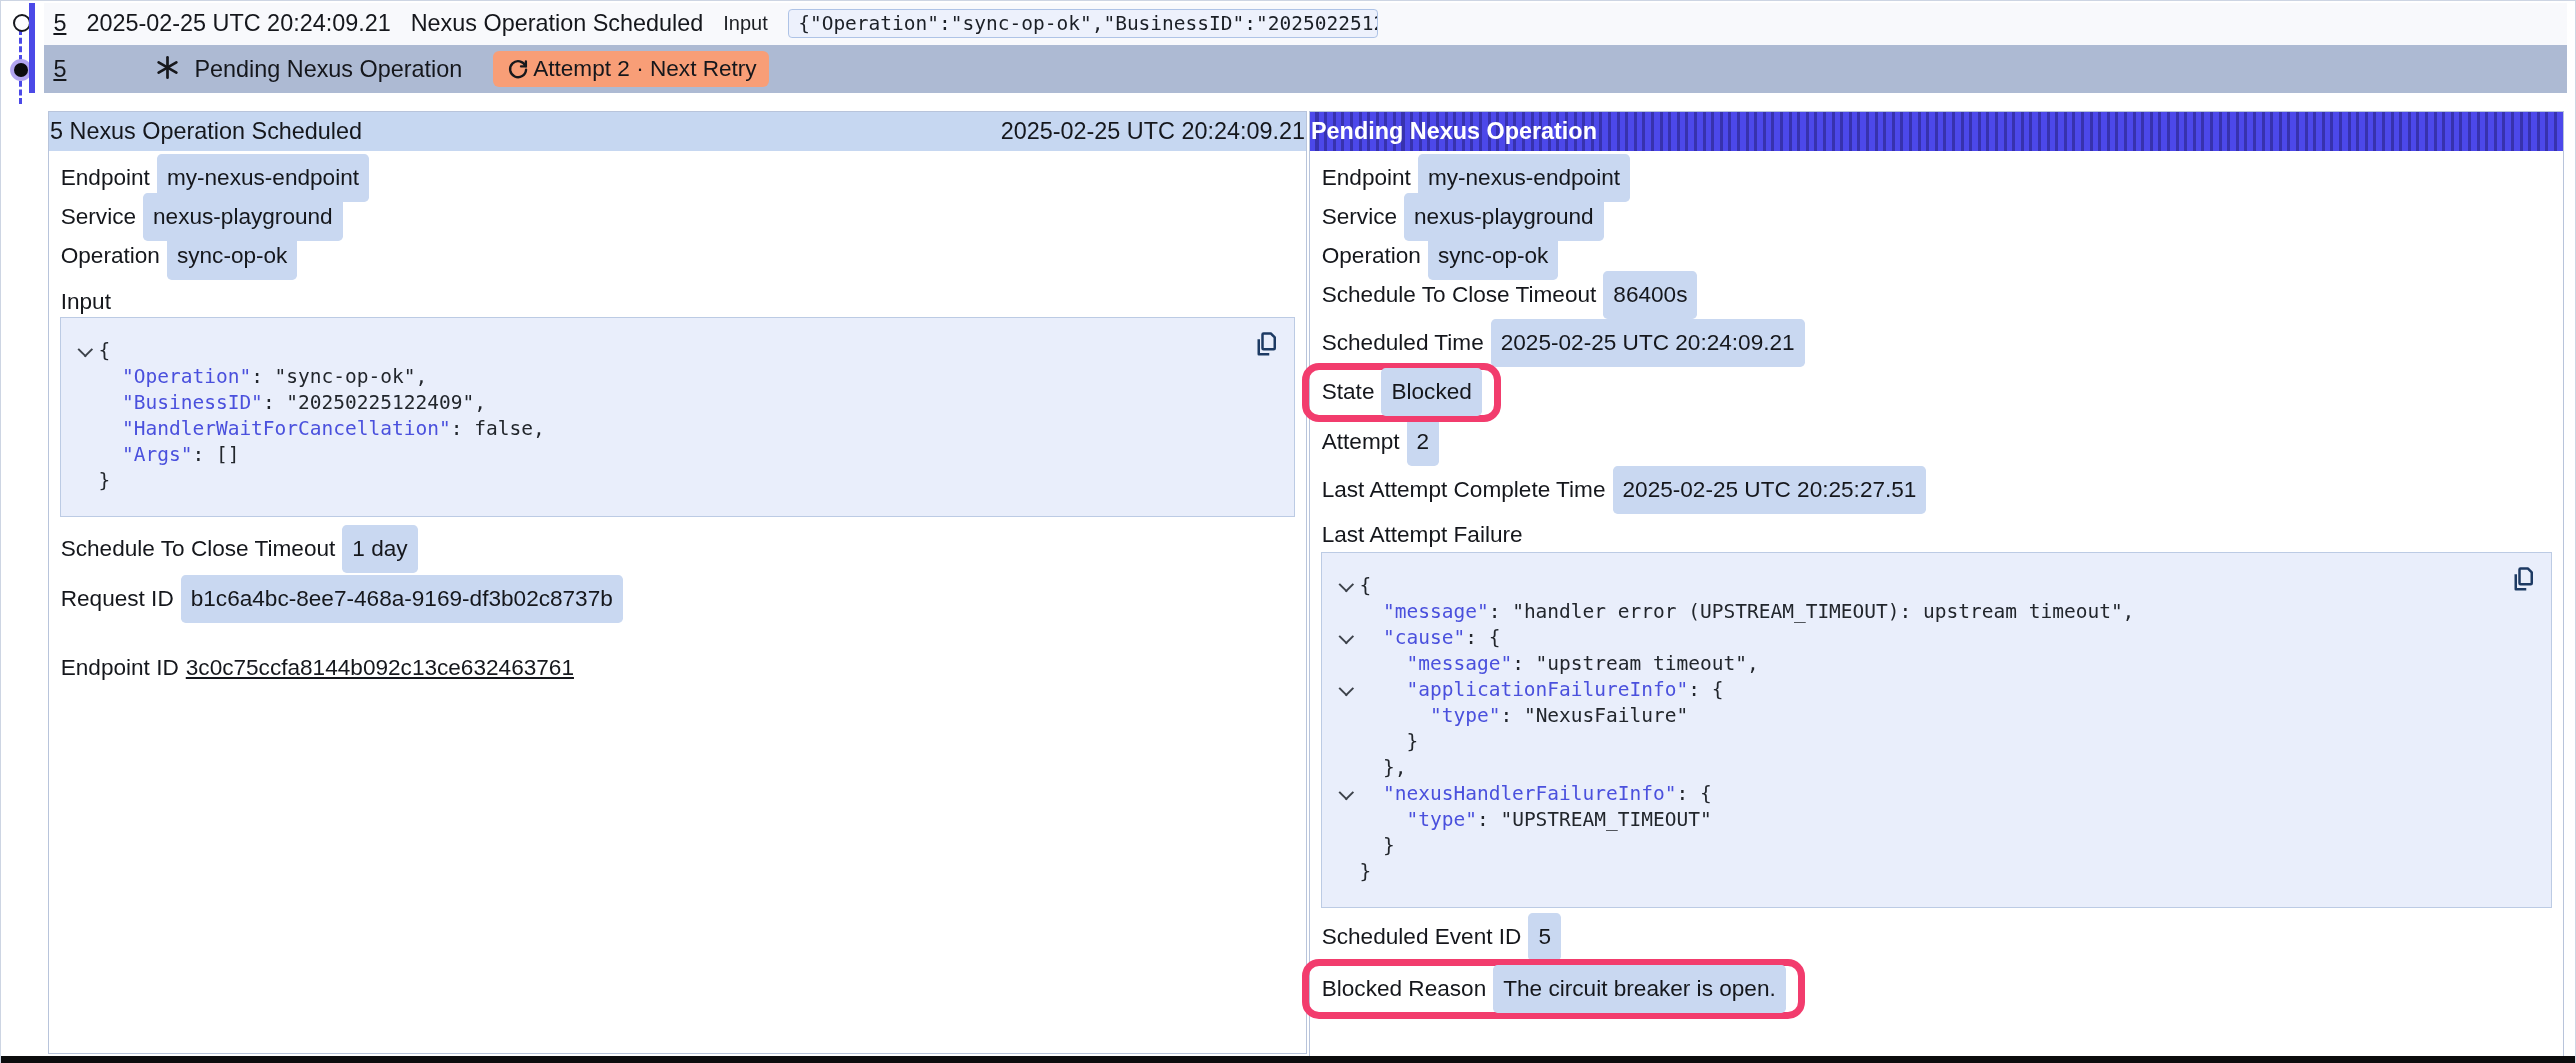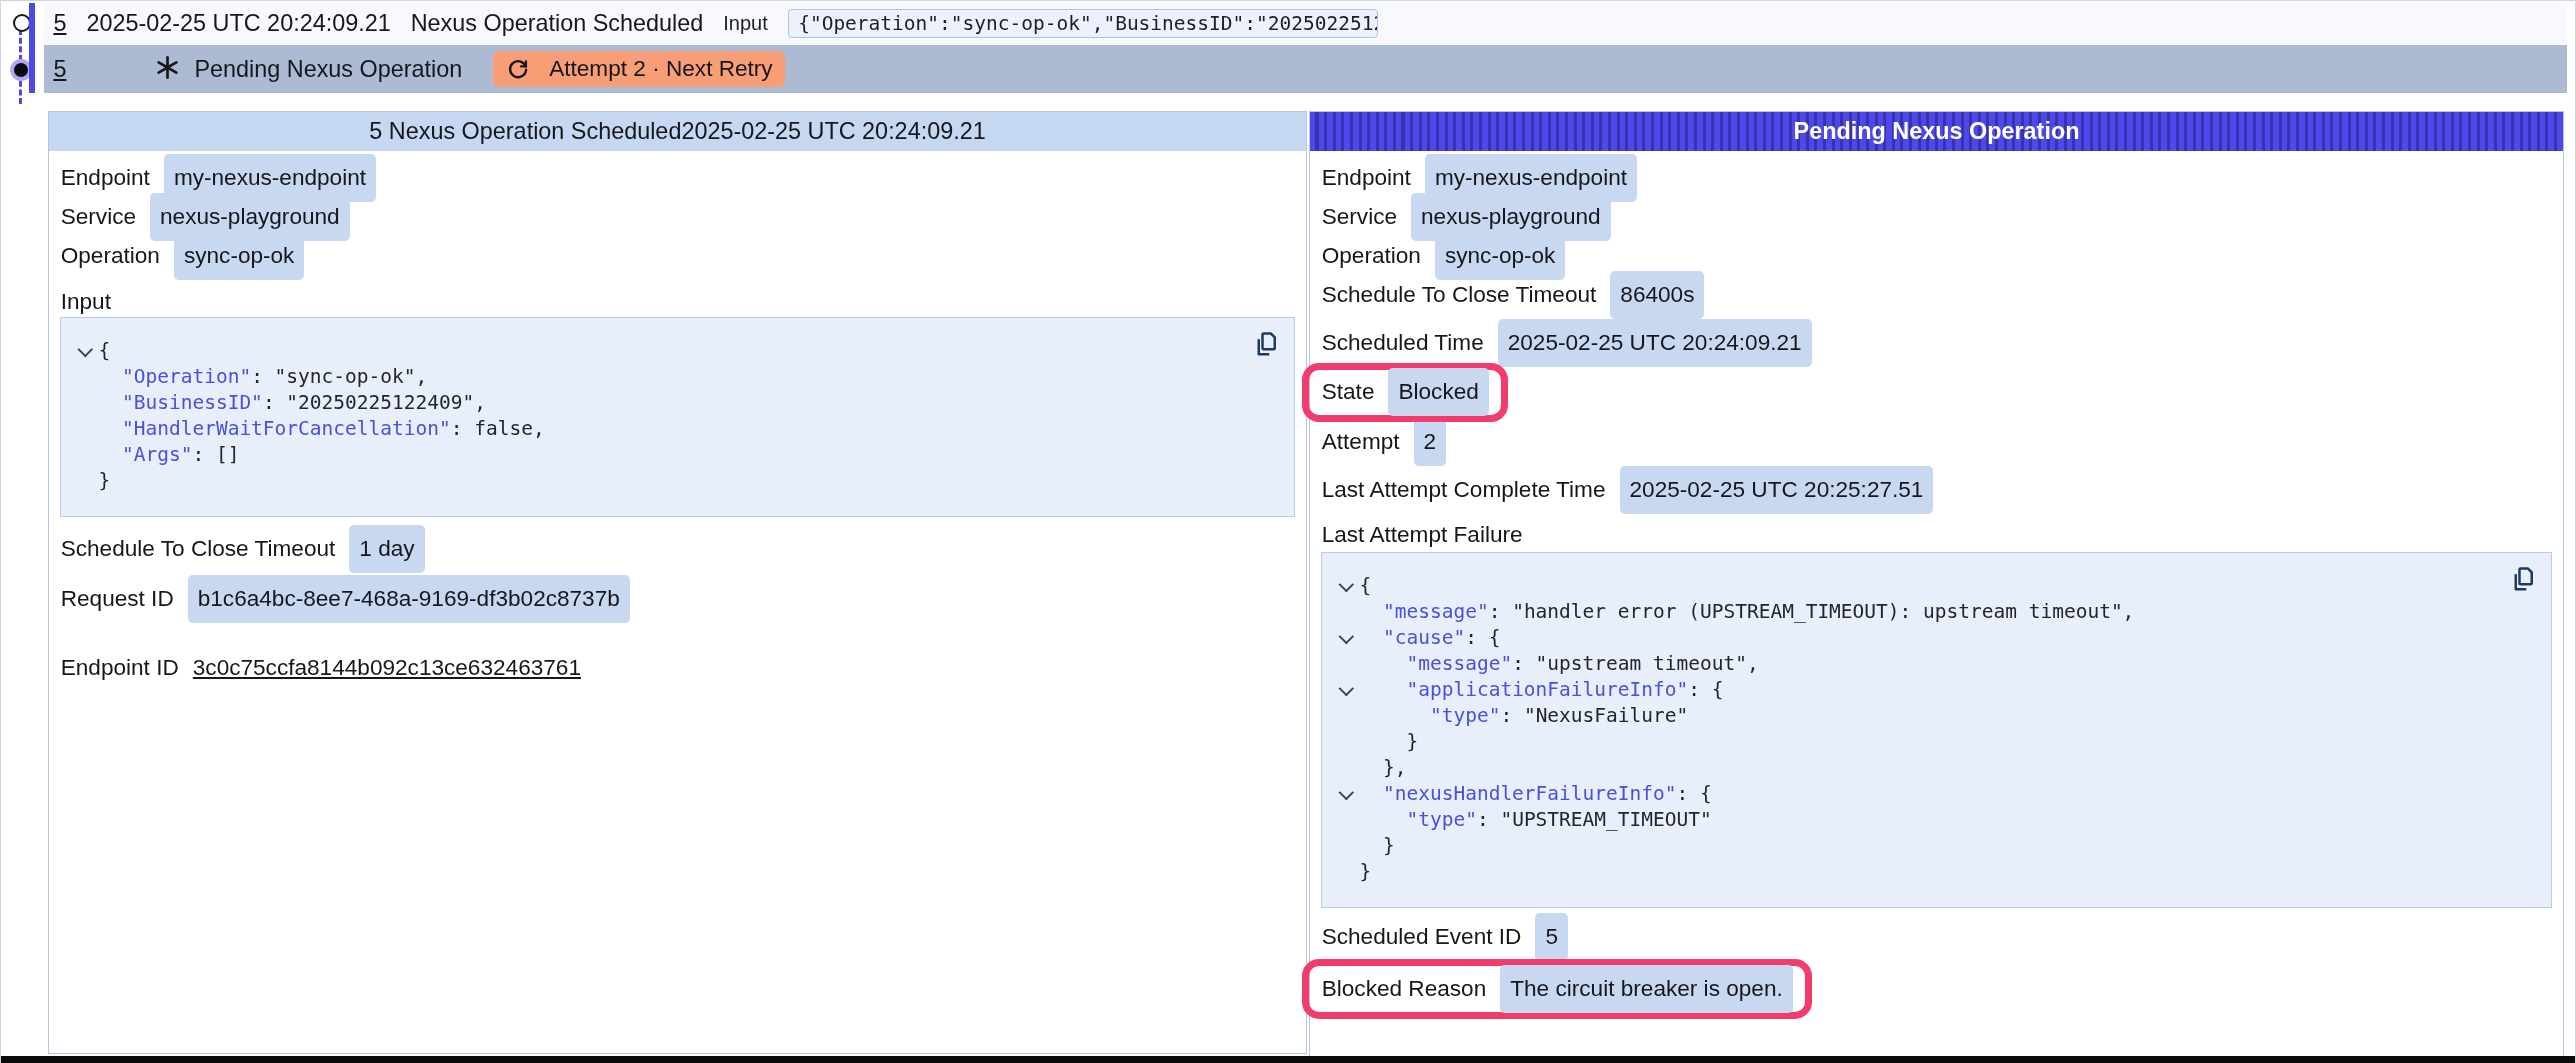--- a/index.html
+++ b/index.html
@@ -23,34 +23,34 @@
   .row2{top:44px;height:48px;background:var(--selected_row);padding-left:9.4px;}
   .ev-id{font-size:23.4px;text-decoration:underline;color:#15171c;}
   .ev-time{font-size:23.4px;}
   .ev-title{font-size:23.4px;font-weight:400;}
   .input-mini-label{font-size:20px;color:#1c1f24;}
   .json-chip{font-family:"DejaVu Sans Mono",monospace;font-size:19.5px;color:#1b1f26;
         background:#edf1fc;border:1.6px solid #aec3e6;border-radius:3.9px;padding:2.3px 9.4px;
         white-space:nowrap;max-width:569px;overflow:hidden;}
   .star-ic{margin-left:89px;}
   .row2 .ev-title{margin-left:14px;}
-  .retry-badge{margin-left:31px;display:inline-flex;align-items:center;gap:20px;
+  .retry-badge{margin-left:31px;display:inline-flex;align-items:center;gap:4px;
         background:var(--orange);border-radius:6.2px;padding:4.7px 12.5px;font-size:22.6px;font-weight:500;}
 
   
   .panel{position:absolute;top:110px;background:#fff;border:1.6px solid #b8c4db;box-sizing:border-box;}
   .panel-left{left:47px;width:1259px;height:943px;}
   .panel-right{left:1308px;width:1255px;height:954px;border-bottom:none;overflow:visible;}
-  .panel-header{height:39px;display:flex;justify-content:center;align-items:center;
-        padding:0 8px;font-size:23.4px;}
+  .panel-header{height:39px;display:flex;justify-content:space-between;align-items:center;
+        padding:0 1px;font-size:23.4px;}
   .panel-left .panel-header{background:var(--panel_header);font-weight:500;}
   .panel-right .panel-header{color:#fff;font-weight:600;
         background:repeating-linear-gradient(90deg,var(--stripe_bright) 0 5.5px,var(--stripe_dark) 5.5px 8.6px);}
 
-  .frow{display:flex;align-items:center;gap:14px;margin-left:11.7px;height:36px;}
+  .frow{display:flex;align-items:center;gap:7px;margin-left:11.7px;height:36px;}
   .flabel{font-size:22.6px;white-space:nowrap;}
   .fbadge{background:var(--badge);border-radius:4.7px;padding:11px 10px;font-size:22.6px;white-space:nowrap;}
   .flink{font-size:22.6px;text-decoration:underline;color:#15171c;}
   .section-label{font-size:22.6px;margin-left:11.7px;height:26.5px;display:flex;align-items:center;}
 
   .codeblock{position:relative;margin:0 11px;background:var(--code_bg);
         border:1.6px solid var(--code_border);box-sizing:border-box;padding:20px 47px 22px 11px;}
   .code-line{display:flex;align-items:flex-start;height:26px;}
   .code-gutter{width:26.5px;flex:none;display:flex;justify-content:center;}
   .chev{width:8.6px;height:8.6px;border-right:2.3px solid #3d424a;border-bottom:2.3px solid #3d424a;

